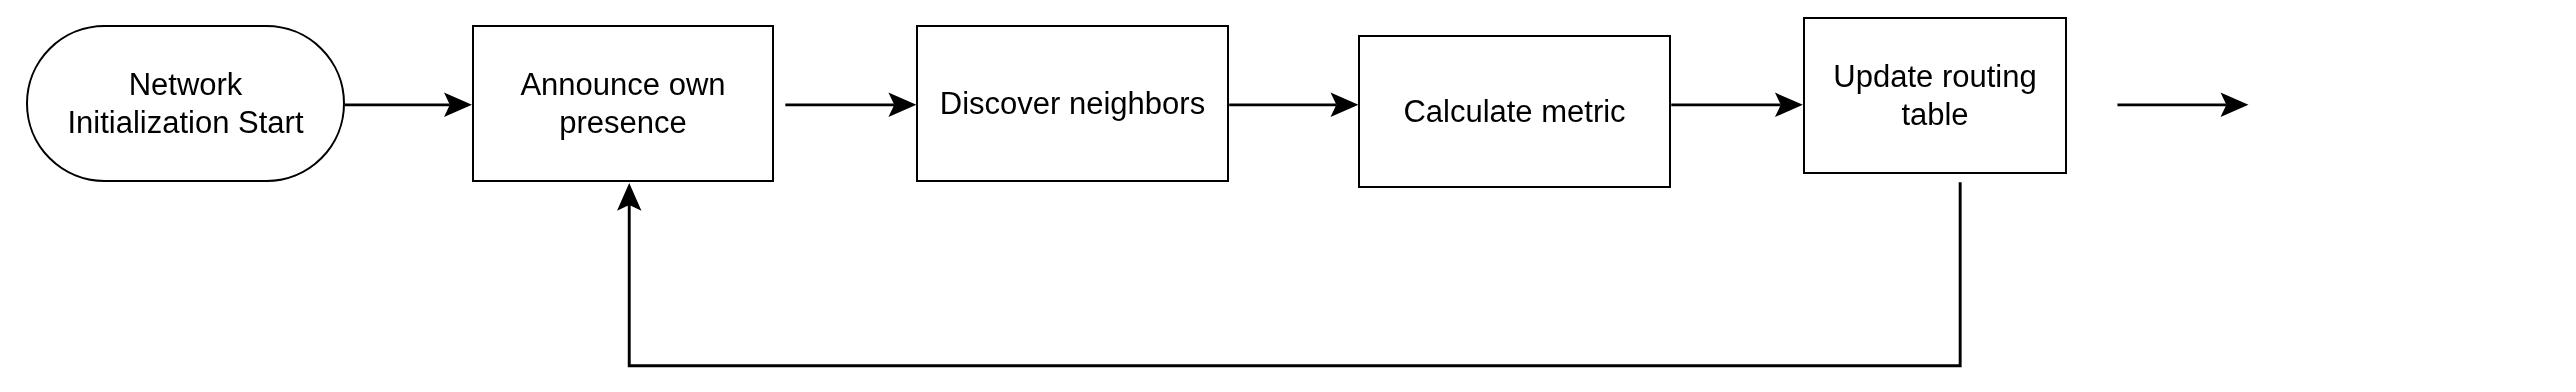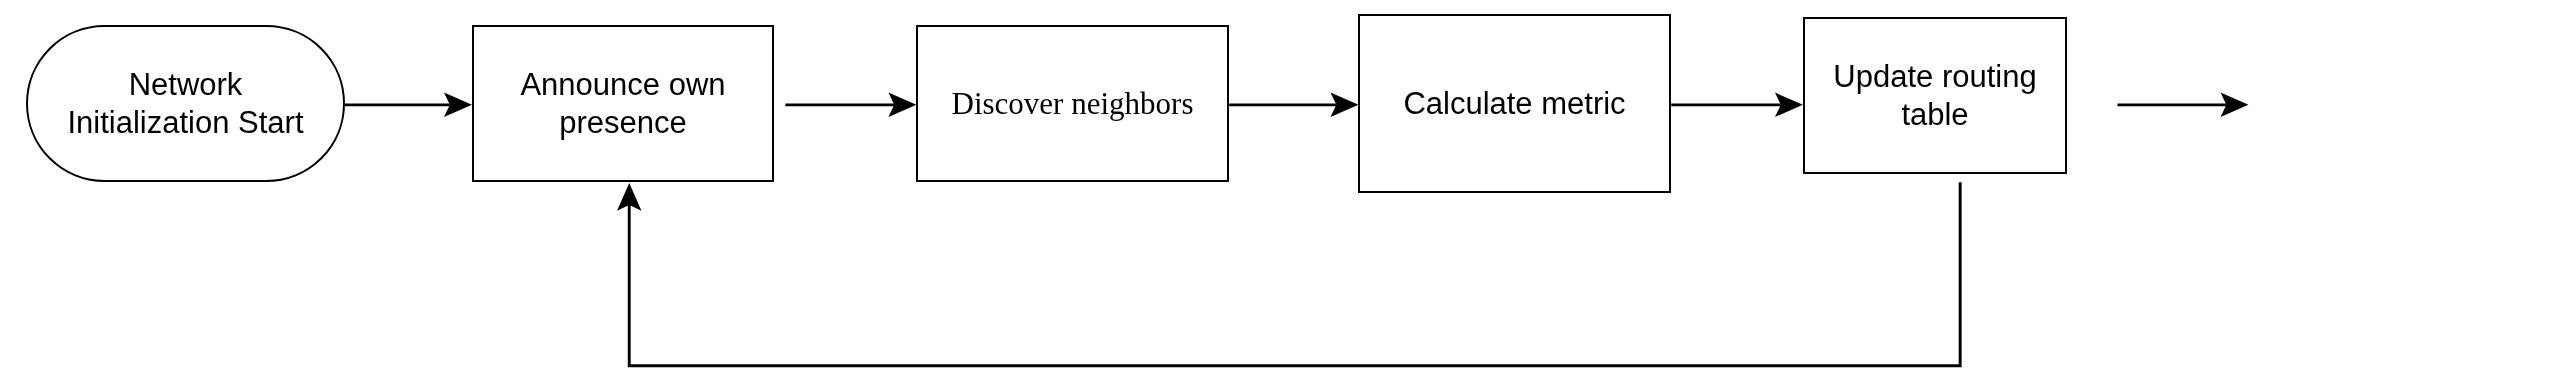--- a/index.html
+++ b/index.html
@@ -63,25 +63,25 @@
   <div class="node terminator" style="left:26px;  top:25px; width:319px; height:157px;">
     <span class="label">Network
 Initialization Start</span>
   </div>
 
   <div class="node process" style="left:472px; top:25px; width:302px; height:157px;">
     <span class="label">Announce own
 presence</span>
   </div>
 
-  <div class="node process" style="left:916px; top:25px; width:313px; height:157px;font-family:Liberation Serif, serif;">
+  <div class="node process" style="left:916px; top:25px; width:313px; height:157px;">
     <span class="label">Discover neighbors</span>
   </div>
 
-  <div class="node process" style="left:1358px; top:14px; width:313px; height:179px;">
+  <div class="node process" style="left:1358px; top:35px; width:313px; height:153px;">
     <span class="label">Calculate metric</span>
   </div>
 
   <div class="node process" style="left:1803px; top:17px; width:264px; height:157px;">
     <span class="label">Update routing table</span>
   </div>
 
 
   <svg id="edges" viewBox="0 0 4422 673" xmlns="http://www.w3.org/2000/svg">
 

